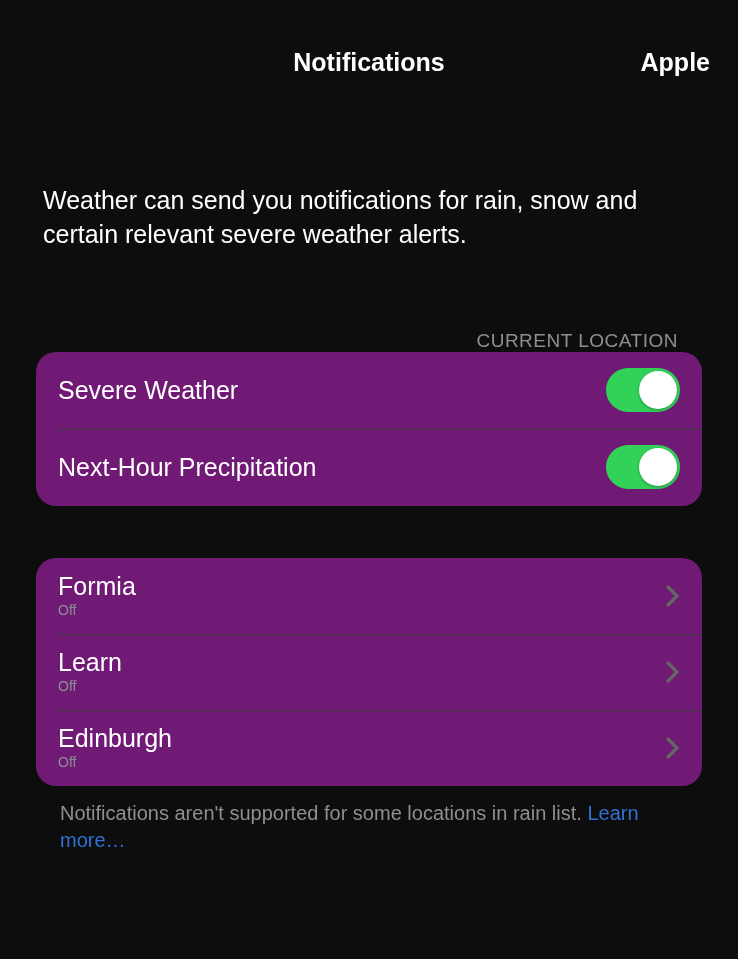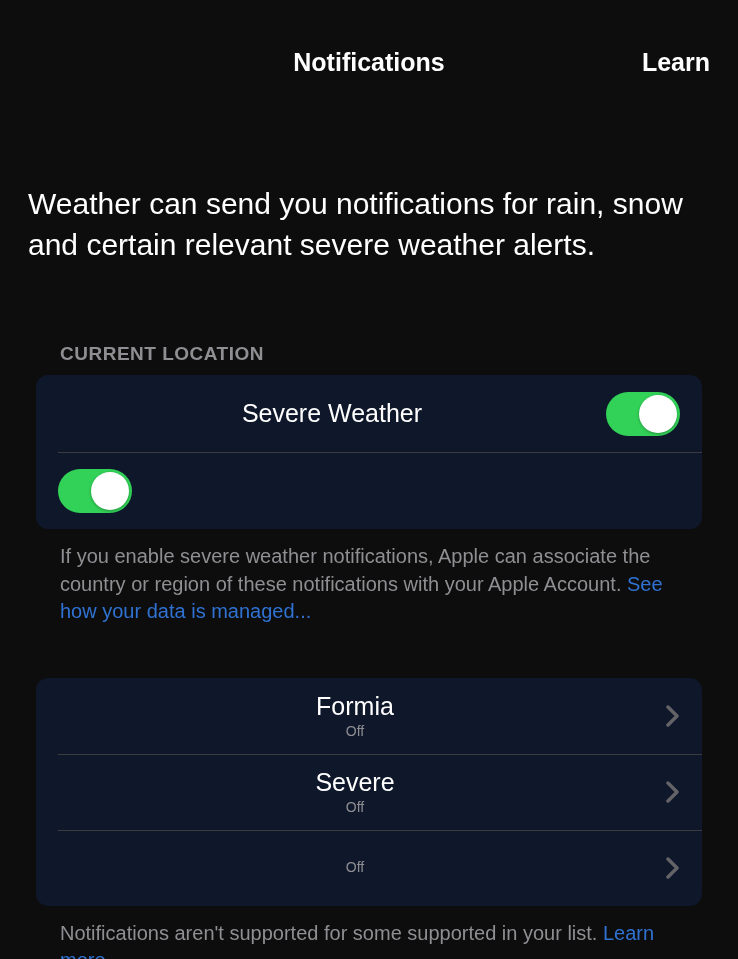--- a/index.html
+++ b/index.html
@@ -30,48 +30,48 @@
     }
     .nav-done {
       position: absolute;
       right: 28px;
       font-size: 25px;
       font-weight: 600;
       color: #fff;
       cursor: pointer;
     }
     .description {
-      padding: 88px 36px 0 28px;
-      font-size: 30px;
+      padding: 88px 36px 0 43px;
+      font-size: 25px;
       line-height: 1.35;
       color: #ffffff;
       font-weight: 400;
     }
     .section {
       padding: 0 36px;
     }
     .section-header {
       font-size: 19px;
       color: #8f8f93;
       letter-spacing: 0.5px;
-      padding: 0 24px 10px 24px;
+      padding: 0 24px 0 24px;
       text-transform: uppercase;
-      font-weight: 700;
+      font-weight: 400;
+      text-align: right;
     }
     .section-top-space-1 {
       height: 78px;
     }
     .section-top-space-2 {
       height: 52px;
     }
     .group {
-      background: #0f172a;
-      border-radius: 12px;
+      background: #701a75;
+      border-radius: 20px;
       overflow: hidden;
-      text-align: center;
     }
     .row {
       display: flex;
       align-items: center;
       padding: 0 22px;
       min-height: 77px;
       position: relative;
     }
     .row + .row::before {
       content: "";
@@ -116,21 +116,21 @@
       line-height: 1.38;
       color: #8f8f93;
     }
     .footer-note .link {
       color: #2f72d2;
       cursor: pointer;
     }
     .loc-row {
       display: flex;
       align-items: center;
-      padding: 10px 22px 10px 14px;
+      padding: 10px 22px 10px 22px;
       min-height: 76px;
       position: relative;
       cursor: pointer;
     }
     .loc-row + .loc-row::before {
       content: "";
       position: absolute;
       top: 0;
       left: 22px;
       right: 0;
@@ -161,46 +161,44 @@
     }
     .chevron svg {
       display: block;
     }
   </style>
 </head>
 <body>
 
 <div class="navbar">
   <div class="nav-title">Notifications</div>
-  <div class="nav-done">Learn</div>
+  <div class="nav-done">Apple</div>
 </div>
 
 <div class="description">Weather can send you notifications for rain, snow and certain relevant severe weather alerts.</div>
 
 <div class="section">
   <div class="section-top-space-1"></div>
   <div class="section-header">CURRENT LOCATION</div>
   <div class="group">
 
     <div class="row">
       <div class="row-label">Severe Weather</div>
       <div class="toggle on">
         <div class="toggle-knob"></div>
       </div>
     </div>
 
     <div class="row">
+      <div class="row-label">Next-Hour Precipitation</div>
       <div class="toggle on">
         <div class="toggle-knob"></div>
       </div>
     </div>
 
-  </div>
-  <div class="footer-note">
-    <span>If you enable severe weather notifications, Apple can associate the country or region of these notifications with your Apple Account. </span><span class="link">See how your data is managed...</span>
   </div>
 </div>
 
 <div class="section">
   <div class="section-top-space-2"></div>
   <div class="group">
 
     <div class="loc-row">
       <div class="loc-text">
         <div class="loc-name">Formia</div>
@@ -208,38 +206,39 @@
       </div>
       <div class="chevron">
         <svg width="14" height="22" viewBox="0 0 14 22">
             <path d="M2 2 L11 11 L2 20" stroke="#636368" stroke-width="3.5" fill="none" stroke-linecap="round" stroke-linejoin="round"></path>
           </svg>
       </div>
     </div>
 
     <div class="loc-row">
       <div class="loc-text">
-        <div class="loc-name">Severe</div>
+        <div class="loc-name">Learn</div>
         <div class="loc-status">Off</div>
       </div>
       <div class="chevron">
         <svg width="14" height="22" viewBox="0 0 14 22">
             <path d="M2 2 L11 11 L2 20" stroke="#636368" stroke-width="3.5" fill="none" stroke-linecap="round" stroke-linejoin="round"></path>
           </svg>
       </div>
     </div>
 
     <div class="loc-row">
       <div class="loc-text">
+        <div class="loc-name">Edinburgh</div>
         <div class="loc-status">Off</div>
       </div>
       <div class="chevron">
         <svg width="14" height="22" viewBox="0 0 14 22">
             <path d="M2 2 L11 11 L2 20" stroke="#636368" stroke-width="3.5" fill="none" stroke-linecap="round" stroke-linejoin="round"></path>
           </svg>
       </div>
     </div>
 
   </div>
   <div class="footer-note">
-    <span>Notifications aren't supported for some supported in your list. </span><span class="link">Learn more…</span>
+    <span>Notifications aren't supported for some locations in rain list. </span><span class="link">Learn more…</span>
   </div>
 </div>
 
 </body></html>

